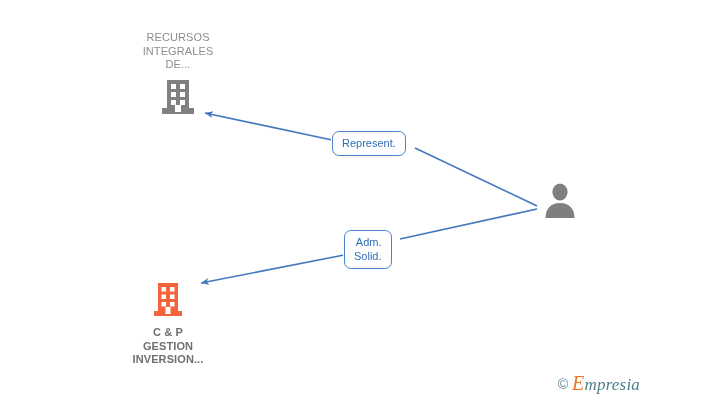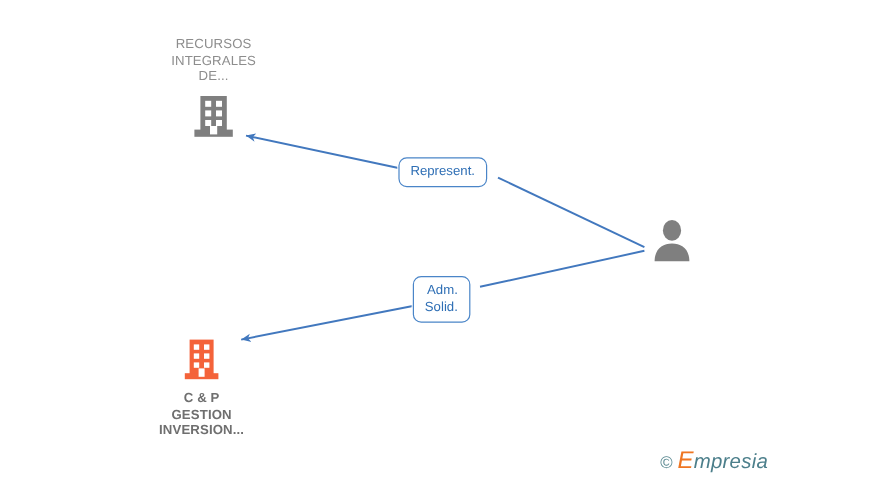--- a/index.html
+++ b/index.html
@@ -115,21 +115,21 @@
     align-items: center;
     gap: 4px;
     user-select: none;
   }
   #watermark .copy {
     color: #5b8a92;
     font-size: 14px;
     line-height: 14px;
   }
   #watermark .wordmark {
-    font-family: Liberation Sans, sans-serif;
+    font-family: Liberation Serif, serif;
     font-style: italic;
     font-size: 17px;
     line-height: 17px;
     letter-spacing: 0.2px;
     color: #4c7f8b;
   }
   #watermark .wordmark .lead {
     color: #ef7622;
     font-size: 20px;
   }

